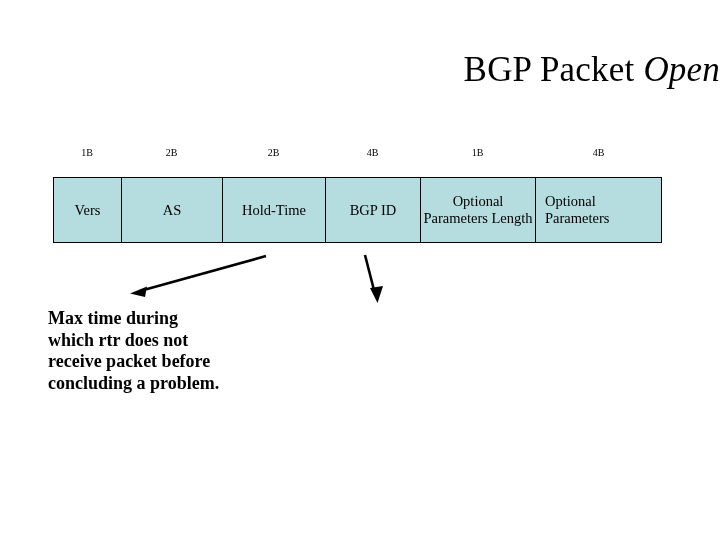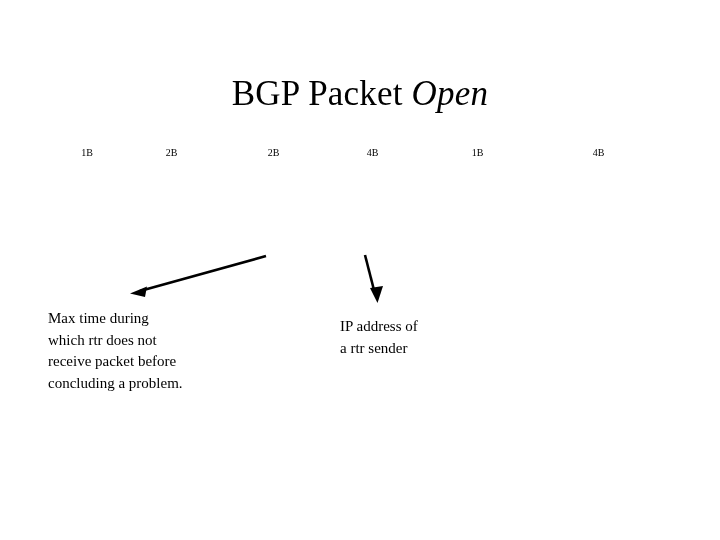--- a/index.html
+++ b/index.html
@@ -21,26 +21,25 @@
     height: 540px;
     background: #ffffff;
   }
 
   
   #title {
     position: absolute;
     left: 0;
     top: 48px;
     width: 720px;
-    text-align: center;
+    text-align: right;
     font-size: 35px;
     line-height: 44px;
     white-space: nowrap;
     letter-spacing: 0.2px;
-    margin-top: 24px;
   }
   #title .t-normal { font-style: normal; }
   #title .t-italic { font-style: italic; }
 
   
   #size-row {
     position: absolute;
     left: 53px;
     top: 143px;
     width: 609px;
@@ -96,23 +95,24 @@
     left: 0;
     top: 0;
     width: 720px;
     height: 540px;
     pointer-events: none;
   }
 
   
   .annotation {
     position: absolute;
-    font-size: 15px;
+    font-size: 18px;
     line-height: 21.5px;
     white-space: pre-line;
+    font-weight: bold;
   }
   #annotation-hold-time {
     left: 48px;
     top: 308px;
     width: 230px;
   }
   #annotation-bgp-id {
     left: 340px;
     top: 316px;
     width: 180px;
@@ -129,32 +129,50 @@
 
   <div id="size-row">
     <span class="size-label" style="left:0px;   width:68px;">1B</span>
     <span class="size-label" style="left:68px;  width:101px;">2B</span>
     <span class="size-label" style="left:169px; width:103px;">2B</span>
     <span class="size-label" style="left:272px; width:95px;">4B</span>
     <span class="size-label" style="left:367px; width:115px;">1B</span>
     <span class="size-label" style="left:482px; width:127px;">4B</span>
   </div>
 
+  <div id="packet-table">
+    <div class="packet-cell" style="left:0px; width:67px;">
+      <span class="cell-text">Vers</span>
+    </div>
+    <div class="packet-cell" style="left:67px; width:101px;">
+      <span class="cell-text">AS</span>
+    </div>
+    <div class="packet-cell" style="left:168px; width:103px;">
+      <span class="cell-text">Hold-Time</span>
+    </div>
+    <div class="packet-cell" style="left:271px; width:95px;">
+      <span class="cell-text">BGP ID</span>
+    </div>
+    <div class="packet-cell" style="left:366px; width:115px;">
+      <span class="cell-text">Optional Parameters Length</span>
+    </div>
+    <div class="packet-cell align-left" style="left:481px; width:126px;">
+      <span class="cell-text">Optional Parameters</span>
+    </div>
+  </div>
 
   <svg id="arrows" viewBox="0 0 720 540" width="720" height="540">
     <g>
       <line x1="266" y1="256" x2="140" y2="291" stroke="#000000" stroke-width="2.6" stroke-linecap="butt"></line>
       <polygon points="130,293.5 147,286.5 145,297" fill="#000000"></polygon>
     </g>
     <g>
       <line x1="365" y1="255" x2="375" y2="294" stroke="#000000" stroke-width="2.6" stroke-linecap="butt"></line>
       <polygon points="377.5,303 370,288 383,286" fill="#000000"></polygon>
     </g>
   </svg>
 
   <div class="annotation" id="annotation-hold-time">Max time during
 which rtr does not
 receive packet before
 concluding a problem.</div>
-  <div class="annotation" id="annotation-bgp-id">IP address of
-a rtr sender</div>
 
 </div>
 
 </body></html>

